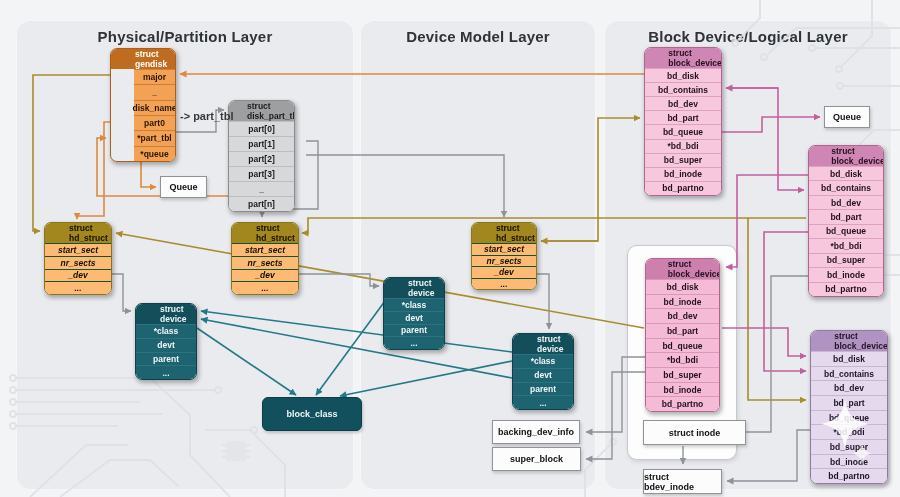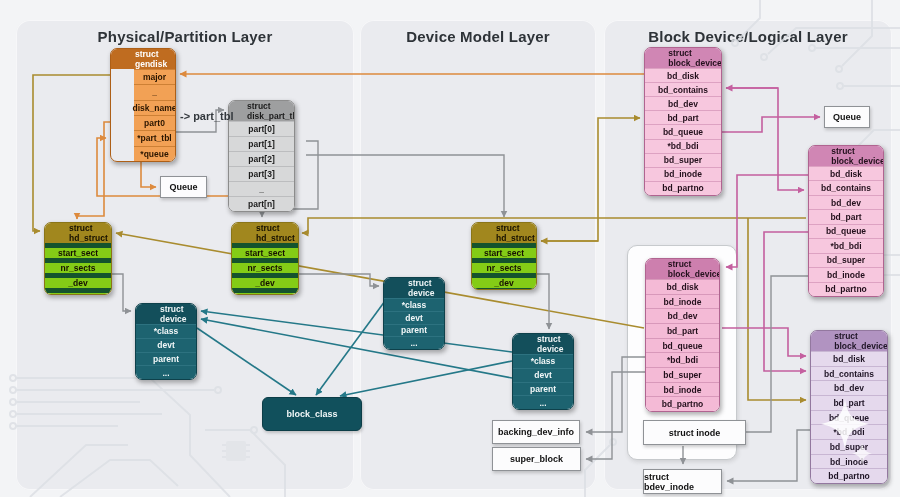--- a/index.html
+++ b/index.html
@@ -40,21 +40,21 @@
   }
   
   .theme-orange{border:1.5px solid #ad5f17;}
   .theme-orange .sb-head{background:#bf6c20;color:#fff;}
   .theme-orange .sb-row{background:#f2a155;border-top:1px solid #cd8035;color:#2b1600;margin-left:23px;}
   .theme-gray{border:1.5px solid #8c8c8c;}
   .theme-gray .sb-head{background:#9e9fa0;color:#1c1c1c;}
   .theme-gray .sb-row{background:#d7d8d9;border-top:1px solid #bcbdbf;}
   .theme-gold{border:1.5px solid #8a7518;}
   .theme-gold .sb-head{background:#a1871e;color:#161000;}
-  .theme-gold .sb-row{background:#84cc16;border-top:5px solid #14532d;color:#161000;}
+  .theme-gold .sb-row{background:#fdba74;border-top:1px solid #14532d;color:#161000;font-style:italic;}
   .theme-teal{border:1.5px solid #0e414b;}
   .theme-teal .sb-head{background:#134f5b;color:#f2f7f8;}
   .theme-teal .sb-row{background:#1d6370;border-top:1px solid #2d7280;color:#f2f7f8;}
   .theme-pink{border:1.5px solid #b06490;}
   .theme-pink .sb-head{background:#d086b4;color:#23101c;}
   .theme-pink .sb-row{background:#f7c7de;border-top:1px solid #dda2c2;color:#23101c;}
   .theme-pink2{border:1.5px solid #b06490;}
   .theme-pink2 .sb-head{background:#cd7fae;color:#23101c;}
   .theme-pink2 .sb-row{background:#f4bad6;border-top:1px solid #d898ba;color:#23101c;}
   .theme-purple{border:1.5px solid #93789f;}

